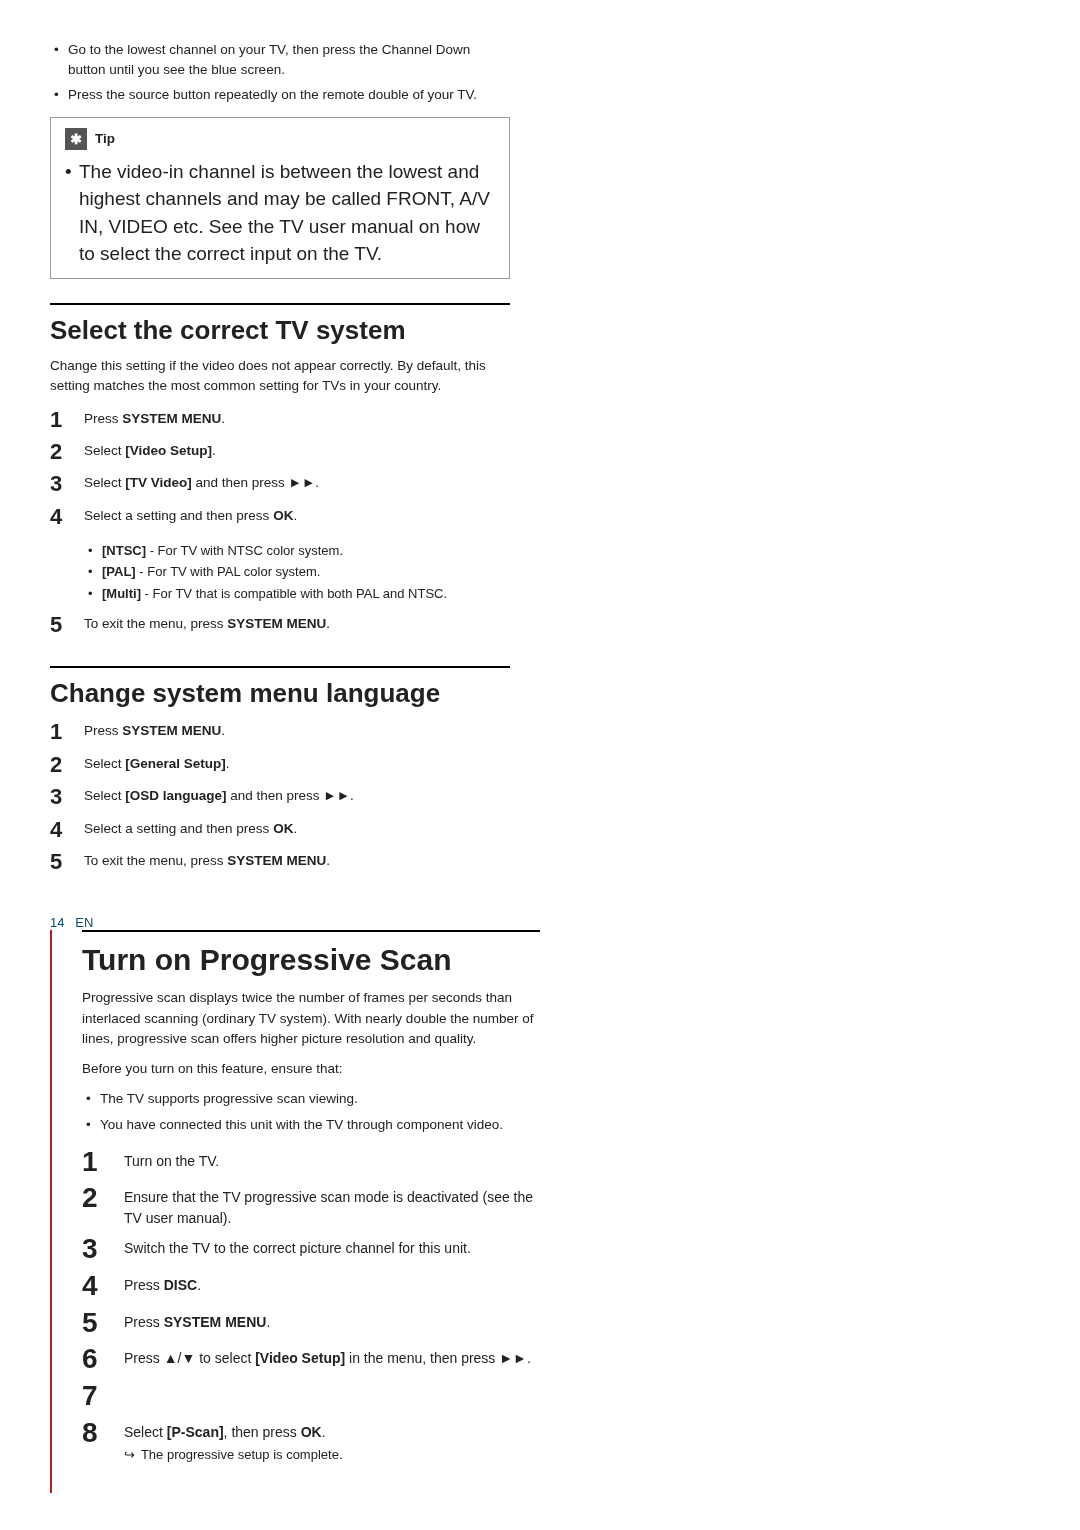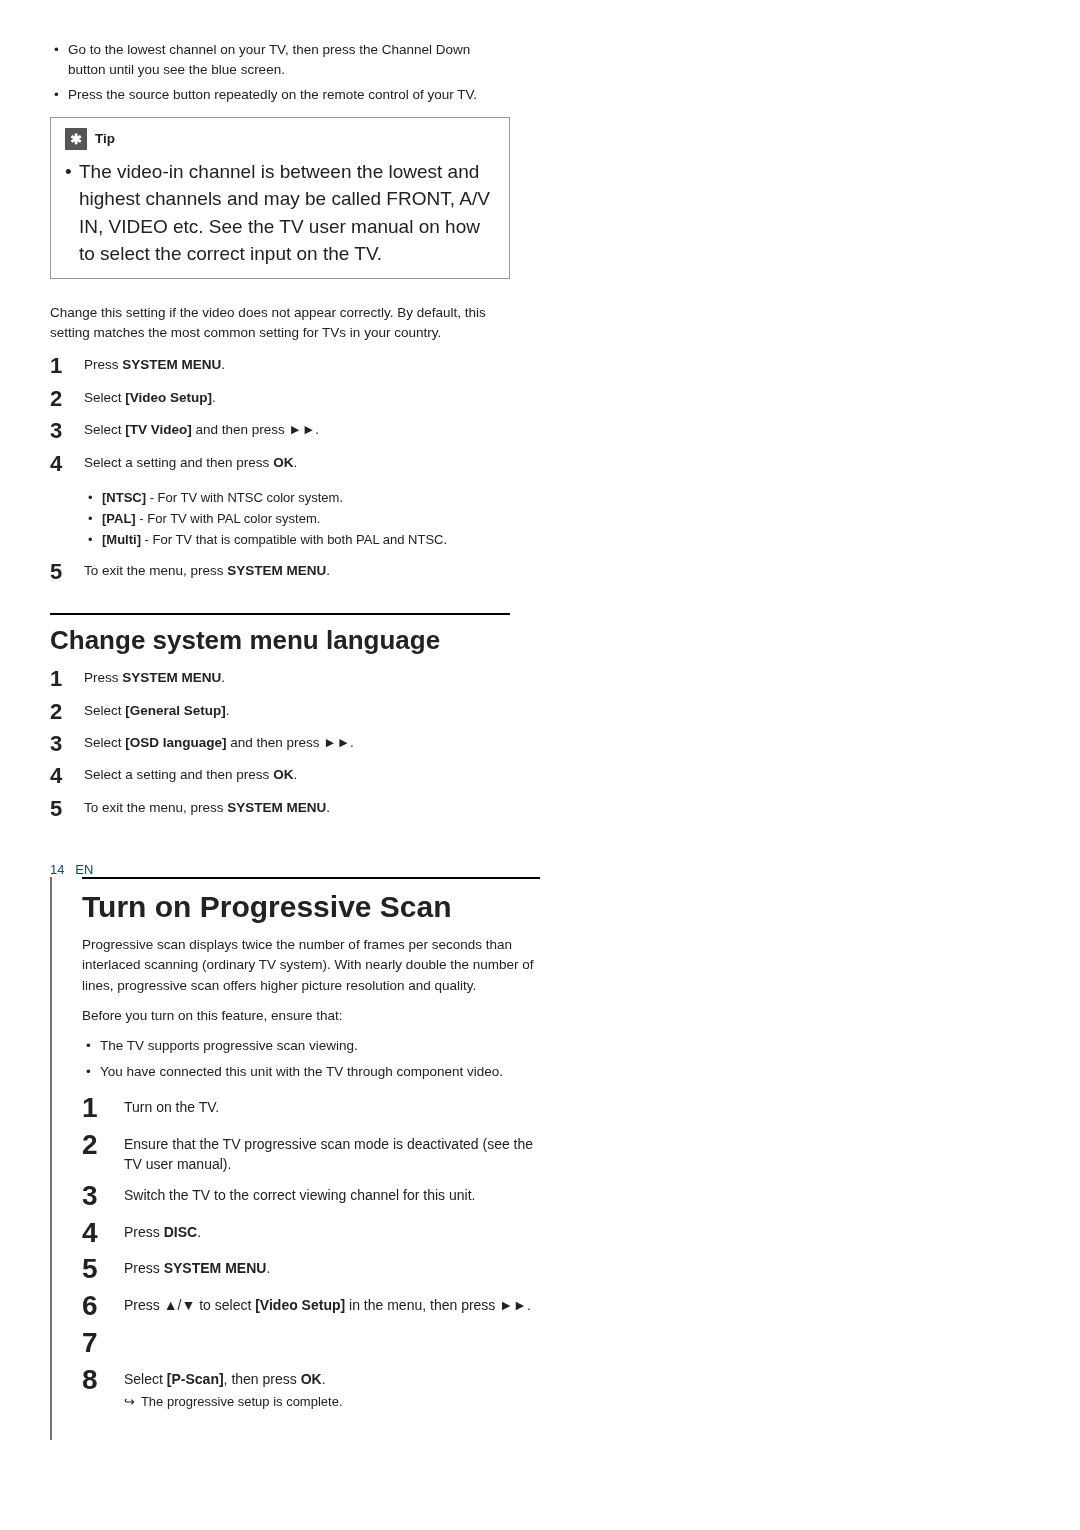--- a/index.html
+++ b/index.html
@@ -18,21 +18,21 @@
       width: 100%;
       flex-direction: column;
     }
     .left-col {
       width: 50%;
       padding-right: 30px;
     }
     .right-col {
       width: 50%;
       padding-left: 30px;
-      border-left: 2px solid #737373;
+      border-left: 2px solid #b91c1c;
     }
     .section-title {
       font-size: 26px;
       font-weight: bold;
       border-top: 2px solid #000;
       padding-top: 10px;
       margin-bottom: 10px;
       line-height: 1.2;
     }
     .section-title-large {
@@ -175,34 +175,35 @@
   </style>
 </head>
 <body>
 
 <div class="page-layout">
 
   <div class="left-col">
 
     <ul class="bullet-list">
       <li>Go to the lowest channel on your TV, then press the Channel Down button until you see the blue screen.</li>
-      <li>Press the source button repeatedly on the remote control of your TV.</li>
+      <li>Press the source button repeatedly on the remote double of your TV.</li>
     </ul>
 
     <div class="tip-box">
       <div class="tip-header">
         <span class="tip-icon">✱</span>
         <span>Tip</span>
       </div>
       <ul class="tip-content">
         <li>The video-in channel is between the lowest and highest channels and may be called FRONT, A/V IN, VIDEO etc. See the TV user manual on how to select the correct input on the TV.</li>
       </ul>
     </div>
 
     <div class="section-gap">
+      <div class="section-title">Select the correct TV system</div>
       <div class="section-desc">Change this setting if the video does not appear correctly. By default, this setting matches the most common setting for TVs in your country.</div>
       <ol class="numbered-list">
         <li>
           <span class="num">1</span>
           <div class="step-content">Press <strong>SYSTEM MENU</strong>.</div>
         </li>
         <li>
           <span class="num">2</span>
           <div class="step-content">Select <strong>[Video Setup]</strong>.</div>
         </li>
@@ -276,21 +277,21 @@
           <li>
             <span class="num-large">1</span>
             <div class="step-content-large">Turn on the TV.</div>
           </li>
           <li>
             <span class="num-large">2</span>
             <div class="step-content-large">Ensure that the TV progressive scan mode is deactivated (see the TV user manual).</div>
           </li>
           <li>
             <span class="num-large">3</span>
-            <div class="step-content-large">Switch the TV to the correct viewing channel for this unit.</div>
+            <div class="step-content-large">Switch the TV to the correct picture channel for this unit.</div>
           </li>
           <li>
             <span class="num-large">4</span>
             <div class="step-content-large">Press <strong>DISC</strong>.</div>
           </li>
           <li>
             <span class="num-large">5</span>
             <div class="step-content-large">Press <strong>SYSTEM MENU</strong>.</div>
           </li>
           <li>

